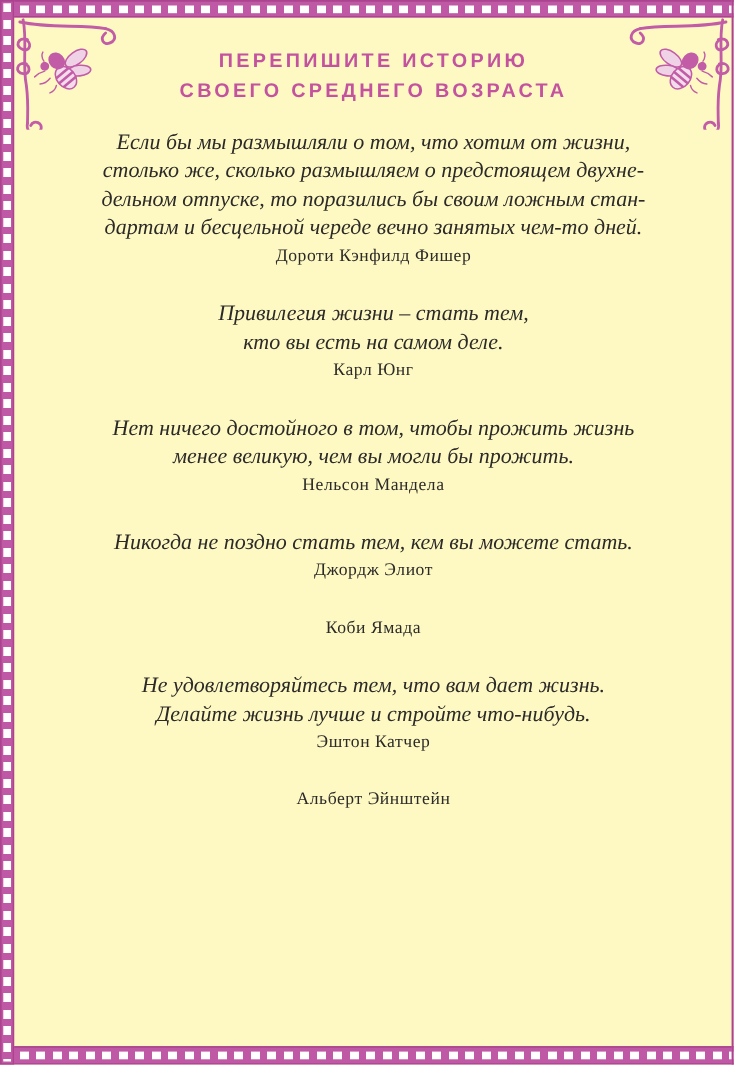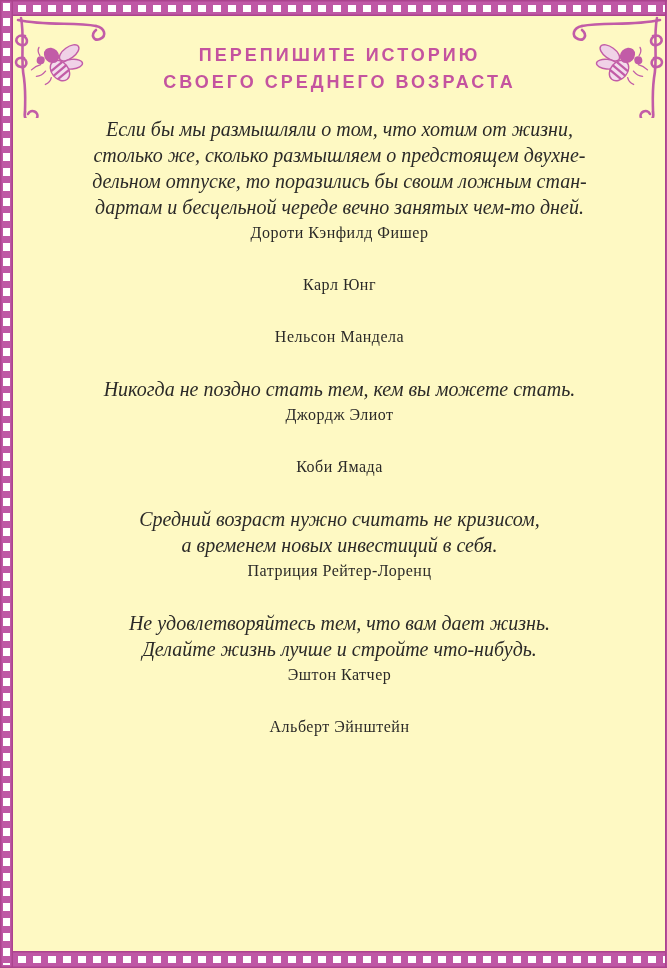--- a/index.html
+++ b/index.html
@@ -129,41 +129,40 @@
 
       <div class="quote-block">
         <div class="quote-text">Если бы мы размышляли о том, что хотим от жизни,
 столько же, сколько размышляем о предстоящем двухне-
 дельном отпуске, то поразились бы своим ложным стан-
 дартам и бесцельной череде вечно занятых чем-то дней.</div>
         <div class="quote-author">Дороти Кэнфилд Фишер</div>
       </div>
 
       <div class="quote-block">
+        <div class="quote-text">Привилегия жизни – стать тем,
+кто вы есть на самом деле.</div>
         <div class="quote-author">Карл Юнг</div>
       </div>
 
       <div class="quote-block">
+        <div class="quote-text">Нет ничего достойного в том, чтобы прожить жизнь
+менее великую, чем вы могли бы прожить.</div>
         <div class="quote-author">Нельсон Мандела</div>
       </div>
 
       <div class="quote-block">
         <div class="quote-text">Никогда не поздно стать тем, кем вы можете стать.</div>
         <div class="quote-author">Джордж Элиот</div>
       </div>
 
       <div class="quote-block">
         <div class="quote-author">Коби Ямада</div>
       </div>
 
-      <div class="quote-block">
-        <div class="quote-text">Средний возраст нужно считать не кризисом,
-а временем новых инвестиций в себя.</div>
-        <div class="quote-author">Патриция Рейтер-Лоренц</div>
-      </div>
 
       <div class="quote-block">
         <div class="quote-text">Не удовлетворяйтесь тем, что вам дает жизнь.
 Делайте жизнь лучше и стройте что-нибудь.</div>
         <div class="quote-author">Эштон Катчер</div>
       </div>
 
       <div class="quote-block">
         <div class="quote-author">Альберт Эйнштейн</div>
       </div>

